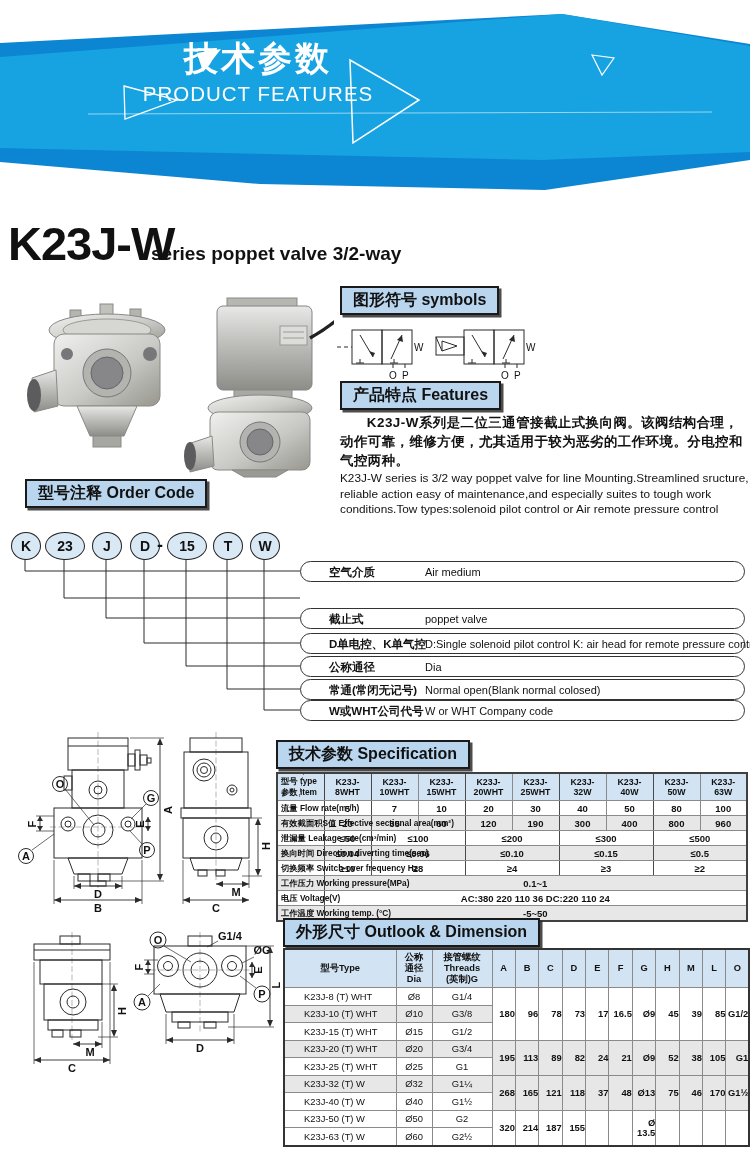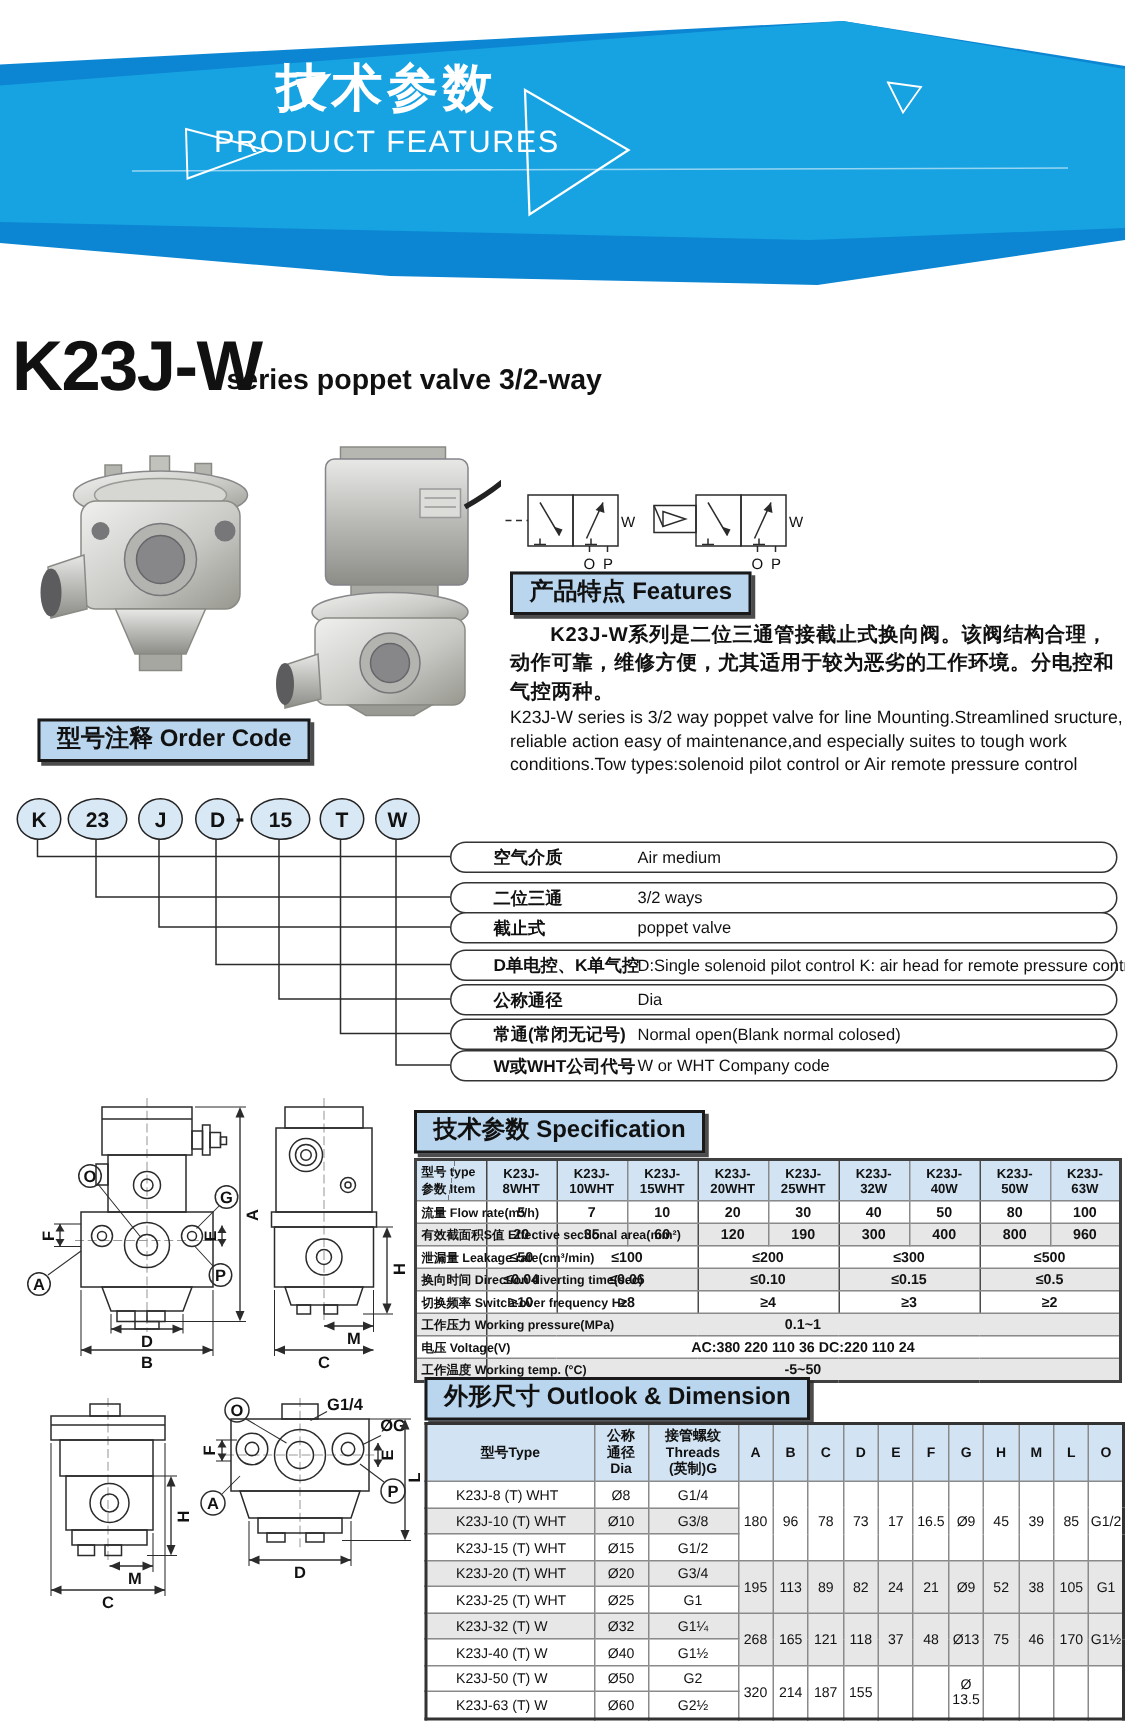--- a/index.html
+++ b/index.html
@@ -40,21 +40,21 @@
      background-image:linear-gradient(100deg,transparent 49.5%,#777 49.5%,#777 50.6%,transparent 50.6%);}
   #spec-table .sp-ct,#spec-table .sp-cb{display:block;text-align:left;font-size:8.3px;font-weight:600;padding-left:3px;}
   #spec-table tr.alt th,#spec-table tr.alt td{background:#e7e7e7;}
   #spec-table .gsep{border-right:1.7px solid #4a4a4a;}
   
   #dim-table{position:absolute;left:283px;top:948px;width:465px;border-collapse:collapse;table-layout:fixed;border:2px solid #333;}
   #dim-table th,#dim-table td{border:1px solid #8a8a8a;padding:0;text-align:center;vertical-align:middle;}
   #dim-table th{background:#d2e4f3;font-size:9.3px;font-weight:bold;line-height:1.2;height:37px;}
   #dim-table td{font-size:9.4px;height:16.5px;}
   #dim-table .dm-model{text-align:left;padding-left:19px;white-space:nowrap;}
-  #dim-table .dim-v{font-weight:normal;line-height:1.05;}
+  #dim-table .dim-v{font-weight:bold;line-height:1.05;text-align:right;}
   #dim-table tr.alt td{background:#e7e7e7;}
   #dim-table td.galt{background:#e7e7e7;}
   .thr-g{font-weight:bold;}
   
   .ln{stroke:#2b2b2b;stroke-width:1;fill:none;}
   .cl{stroke:#9a9a9a;stroke-width:.7;stroke-dasharray:6 2.5;fill:none;}
   .dim{stroke:#2b2b2b;stroke-width:.9;fill:none;}
   .ext{stroke:#2b2b2b;stroke-width:.7;fill:none;}
   .dtxt{font-size:11px;font-weight:bold;fill:#111;font-family:"Liberation Sans",sans-serif;}
   .stxt{font-size:10px;fill:#111;font-family:"Liberation Sans",sans-serif;}
@@ -122,20 +122,21 @@
       <ellipse cx="238" cy="112" rx="52" ry="13" fill="url(#met)" stroke="#88888a"></ellipse>
       <rect x="188" y="116" width="100" height="58" rx="8" fill="url(#met)" stroke="#8a8a85"></rect>
       <circle cx="238" cy="146" r="20" fill="#b3b3af" stroke="#77777a"></circle>
       <circle cx="238" cy="146" r="13" fill="#87878a" stroke="#66666a"></circle>
       <polygon points="166,148 190,140 192,170 168,176" fill="url(#met2)" stroke="#8a8a85"></polygon>
       <ellipse cx="168" cy="160" rx="6" ry="14" fill="#5c5c5e"></ellipse>
       <polygon points="210,174 266,174 254,181 222,181" fill="#9a9a95" stroke="#8a8a85"></polygon>
     </g>
   </svg>
 
+  <div class="hbox" style="left:340px;top:286px;">图形符号 symbols</div>
   <svg class="abs" style="left:336px;top:322px" width="250" height="60" viewBox="0 0 250 60">
 
     <g>
       <line class="ln" x1="1" y1="25" x2="16" y2="25" stroke-dasharray="4 3"></line>
       <rect class="ln" x="16" y="8" width="30" height="34"></rect>
       <rect class="ln" x="46" y="8" width="30" height="34"></rect>
       <line class="ln" x1="24" y1="13" x2="37" y2="35"></line>
         <polygon points="37,35 33,29 39,31" fill="#2b2b2b"></polygon>
       <path class="ln" d="M20,41 h8 M24,37 v4"></path>
       <line class="ln" x1="55" y1="37" x2="66" y2="13"></line>
@@ -187,24 +188,20 @@
   <span class="oc" style="left:92px;width:28px;">J</span>
   <span class="oc" style="left:130px;width:28px;">D</span>
   <span class="oc-dash">-</span>
   <span class="oc" style="left:167px;width:38px;">15</span>
   <span class="oc" style="left:213px;width:28px;">T</span>
   <span class="oc" style="left:250px;width:28px;">W</span>
 
   <div class="pill" style="top:561px;">
     <span class="cn">空气介质</span>
       <span class="en">Air medium</span>
-    </div>
-  <div class="pill" style="top:588px;">
-    <span class="cn">二位三通</span>
-      <span class="en">3/2 ways</span>
     </div>
   <div class="pill" style="top:608px;">
     <span class="cn">截止式</span>
       <span class="en">poppet valve</span>
     </div>
   <div class="pill" style="top:633px;">
     <span class="cn">D单电控、K单气控</span>
       <span class="en">D:Single solenoid pilot control K: air head for remote pressure control</span>
     </div>
   <div class="pill" style="top:656px;">

